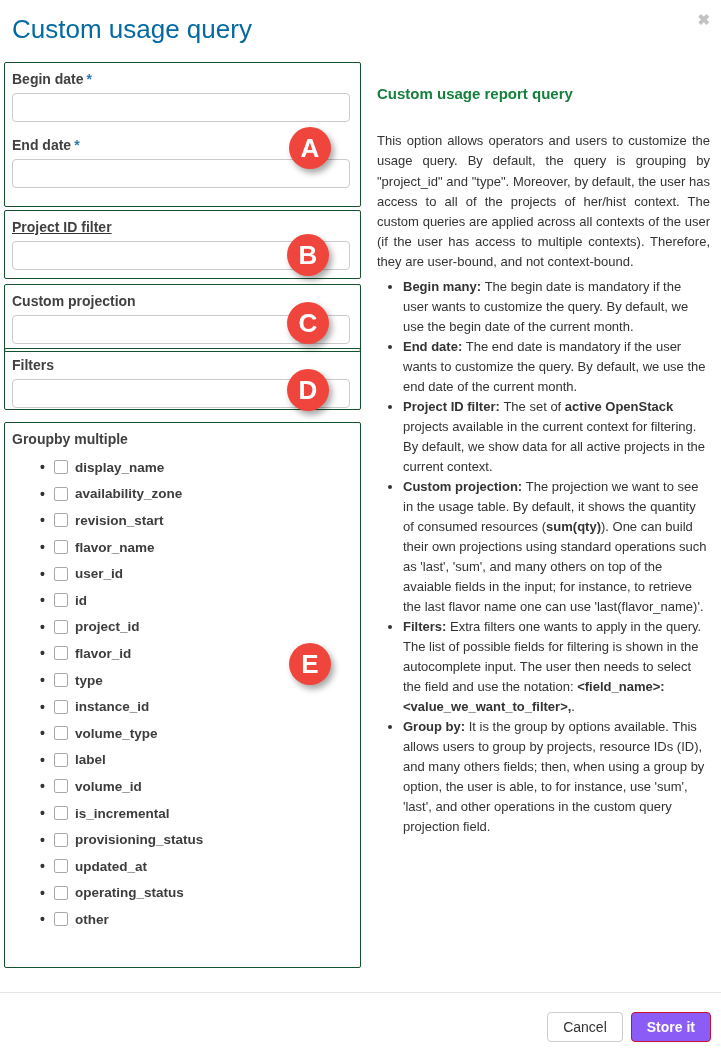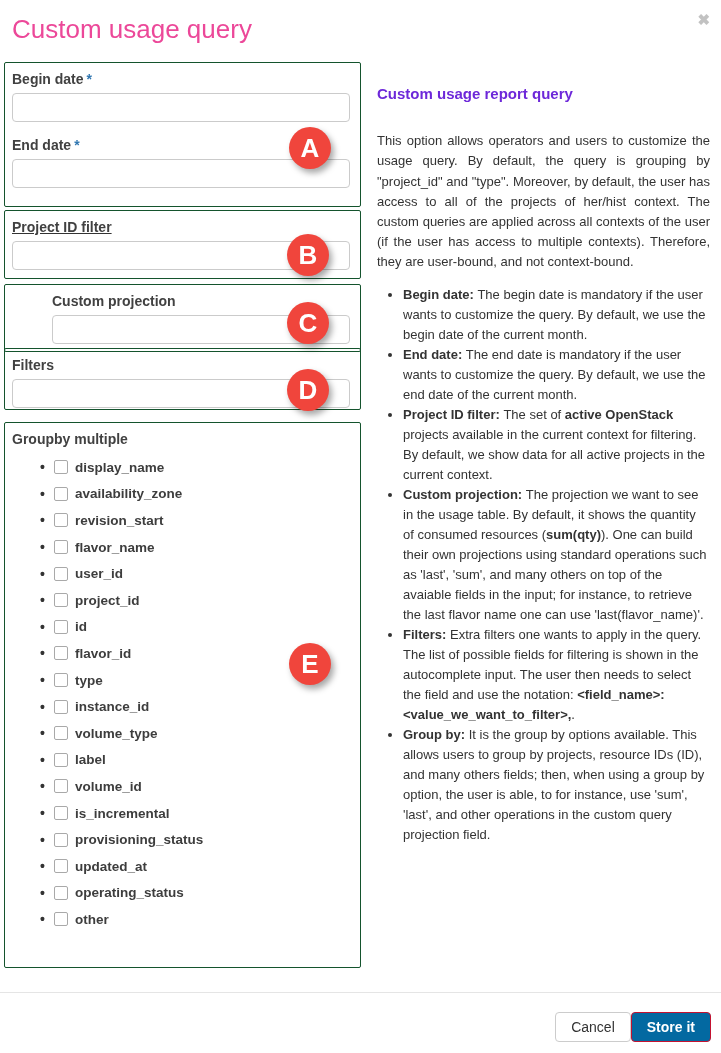--- a/index.html
+++ b/index.html
@@ -1,27 +1,27 @@
 <!DOCTYPE html>
 <html><head>
 <meta charset="utf-8">
 <style>
   * { box-sizing: border-box; margin: 0; padding: 0; }
   html, body { width: 721px; height: 1053px; background: #fff; overflow: hidden; }
   body { position: relative; font-family: "Liberation Sans", sans-serif; color: #333; }
 
   
-  .modal-title { position: absolute; left: 12px; top: 14px; font-size: 26px; font-weight: 400; color: #ec4899; }
+  .modal-title { position: absolute; left: 12px; top: 14px; font-size: 26px; font-weight: 400; color: #0369a1; }
   .close-btn { position: absolute; right: 11px; top: 12px; font-size: 15px; color: #c2c2c2; font-weight: bold; cursor: pointer; line-height: 1; }
 
   
   .annot-box { position: absolute; left: 4px; width: 357px; border: 1px solid #14532d; border-radius: 2px; background: transparent; }
   #box-a { top: 62px;  height: 145px; }
   #box-b { top: 210px; height: 69px; text-decoration: underline; }
-  #box-c { top: 284px; height: 68px; padding-left: 40px; }
+  #box-c { top: 284px; height: 68px; }
   #box-d { top: 348px; height: 62px; }
   #box-e { top: 422px; height: 546px; }
 
   .annot-circle { position: absolute; width: 42px; height: 42px; border-radius: 50%;
     background: #f0453c; color: #fff; font-size: 26px; font-weight: bold;
     display: flex; align-items: center; justify-content: center;
     box-shadow: 3px 4px 6px rgba(0,0,0,0.35); z-index: 5; }
   #circle-a { left: 289px; top: 127px; }
   #circle-b { left: 287px; top: 234px; }
   #circle-c { left: 287px; top: 302px; }
@@ -38,34 +38,34 @@
 
   .groupby-list { margin: 7px 0 8px; padding-left: 28px; list-style: none; }
   .groupby-list li { display: flex; align-items: center; height: 26.6px; font-size: 13.5px; font-weight: bold; color: #3d3d3d; }
   .groupby-list li::before { content: "•"; font-size: 14px; color: #333; margin-right: 9px; }
   .groupby-list input[type="checkbox"] { appearance: none; -webkit-appearance: none;
     width: 14px; height: 14px; border: 1px solid #a9a9a9; border-radius: 2px; background: #fff;
     margin: 0 7px 0 0; flex: none; cursor: pointer; }
 
   
   .help-col { position: absolute; left: 377px; top: 84px; width: 333px; font-size: 13px; line-height: 20.2px; color: #333; }
-  .help-heading { font-size: 15px; font-weight: bold; color: #6d28d9; margin-bottom: 27px; }
-  .help-intro { text-align: justify; margin-bottom: 12px; }
+  .help-heading { font-size: 15px; font-weight: bold; color: #15803d; margin-bottom: 27px; }
+  .help-intro { text-align: justify; margin-bottom: 4px; }
   .help-subheading { font-weight: bold; margin: 43px 0 8px; }
   .help-bullets { margin: 0; padding-left: 26px; }
   .help-bullets li { margin: 0; line-height: 20px; }
   .help-footnote { margin-top: 19px; text-align: justify; }
 
   
   .footer-divider { position: absolute; left: 0; top: 992px; width: 721px; height: 1px; background: #e5e5e5; }
-  .footer-buttons { position: absolute; top: 1012px; right: 10px; display: flex; }
+  .footer-buttons { position: absolute; top: 1012px; right: 10px; display: flex; gap: 8px; }
   .btn { font-family: "Liberation Sans", sans-serif; font-size: 14px; height: 30px; padding: 0 15px;
     border-radius: 4px; cursor: pointer; line-height: 28px; }
   .btn-cancel { background: #fff; border: 1px solid #ccc; color: #333; }
-  .btn-store { background: #0369a1; border: 1px solid #c41230; color: #fff; font-weight: bold; }
+  .btn-store { background: #8b5cf6; border: 1px solid #c41230; color: #fff; font-weight: bold; }
 </style>
 </head>
 <body>
 
 <h1 class="modal-title">Custom usage query</h1>
 <span class="close-btn">✖</span>
 
 <div class="annot-box" id="box-a">
   <div class="box-inner">
     <label class="field-label"><span>Begin date</span><span class="req">*</span></label>
@@ -120,25 +120,25 @@
         <li>
           <input type="checkbox" style="">
           <span>flavor_name</span>
         </li>
         <li>
           <input type="checkbox" style="">
           <span>user_id</span>
         </li>
         <li>
           <input type="checkbox" style="">
+          <span>id</span>
+        </li>
+        <li>
+          <input type="checkbox" style="">
           <span>project_id</span>
-        </li>
-        <li>
-          <input type="checkbox" style="">
-          <span>id</span>
         </li>
         <li>
           <input type="checkbox" style="">
           <span>flavor_id</span>
         </li>
         <li>
           <input type="checkbox" style="">
           <span>type</span>
         </li>
         <li>
@@ -179,21 +179,21 @@
         </li>
       </ul>
   </div>
 </div>
 <div class="annot-circle" id="circle-e">E</div>
 
 <div class="help-col">
   <div class="help-heading">Custom usage report query</div>
   <p class="help-intro">This option allows operators and users to customize the usage query. By default, the query is grouping by "project_id" and "type". Moreover, by default, the user has access to all of the projects of her/hist context. The custom queries are applied across all contexts of the user (if the user has access to multiple contexts). Therefore, they are user-bound, and not context-bound.</p>
   <ul class="help-bullets">
-      <li><b>Begin date: </b><span>The begin date is mandatory if the user wants to customize the query. By default, we use the begin date of the current month.</span></li>
+      <li><b>Begin many: </b><span>The begin date is mandatory if the user wants to customize the query. By default, we use the begin date of the current month.</span></li>
       <li><b>End date: </b><span>The end date is mandatory if the user wants to customize the query. By default, we use the end date of the current month.</span></li>
       <li><b>Project ID filter: </b><span>The set of </span><b>active OpenStack</b><span> projects available in the current context for filtering. By default, we show data for all active projects in the current context.</span></li>
       <li><b>Custom projection: </b><span>The projection we want to see in the usage table. By default, it shows the quantity of consumed resources (</span><b>sum(qty)</b><span>). One can build their own projections using standard operations such as 'last', 'sum', and many others on top of the avaiable fields in the input; for instance, to retrieve the last flavor name one can use 'last(flavor_name)'.</span></li>
       <li><b>Filters: </b><span>Extra filters one wants to apply in the query. The list of possible fields for filtering is shown in the autocomplete input. The user then needs to select the field and use the notation: </span><b>&lt;field_name&gt;:&lt;value_we_want_to_filter&gt;,</b><span>.</span></li>
       <li><b>Group by: </b><span>It is the group by options available. This allows users to group by projects, resource IDs (ID), and many others fields; then, when using a group by option, the user is able, to for instance, use 'sum', 'last', and other operations in the custom query projection field.</span></li>
     </ul>
 </div>
 
 <div class="footer-divider"></div>
 <div class="footer-buttons">

